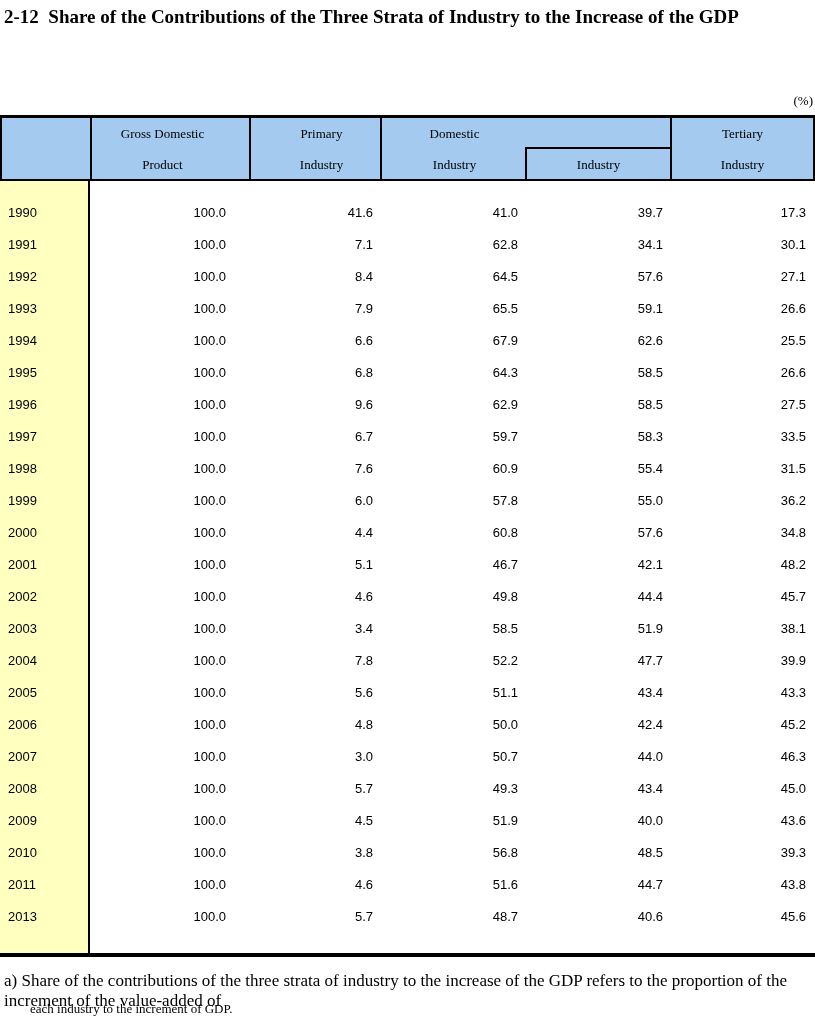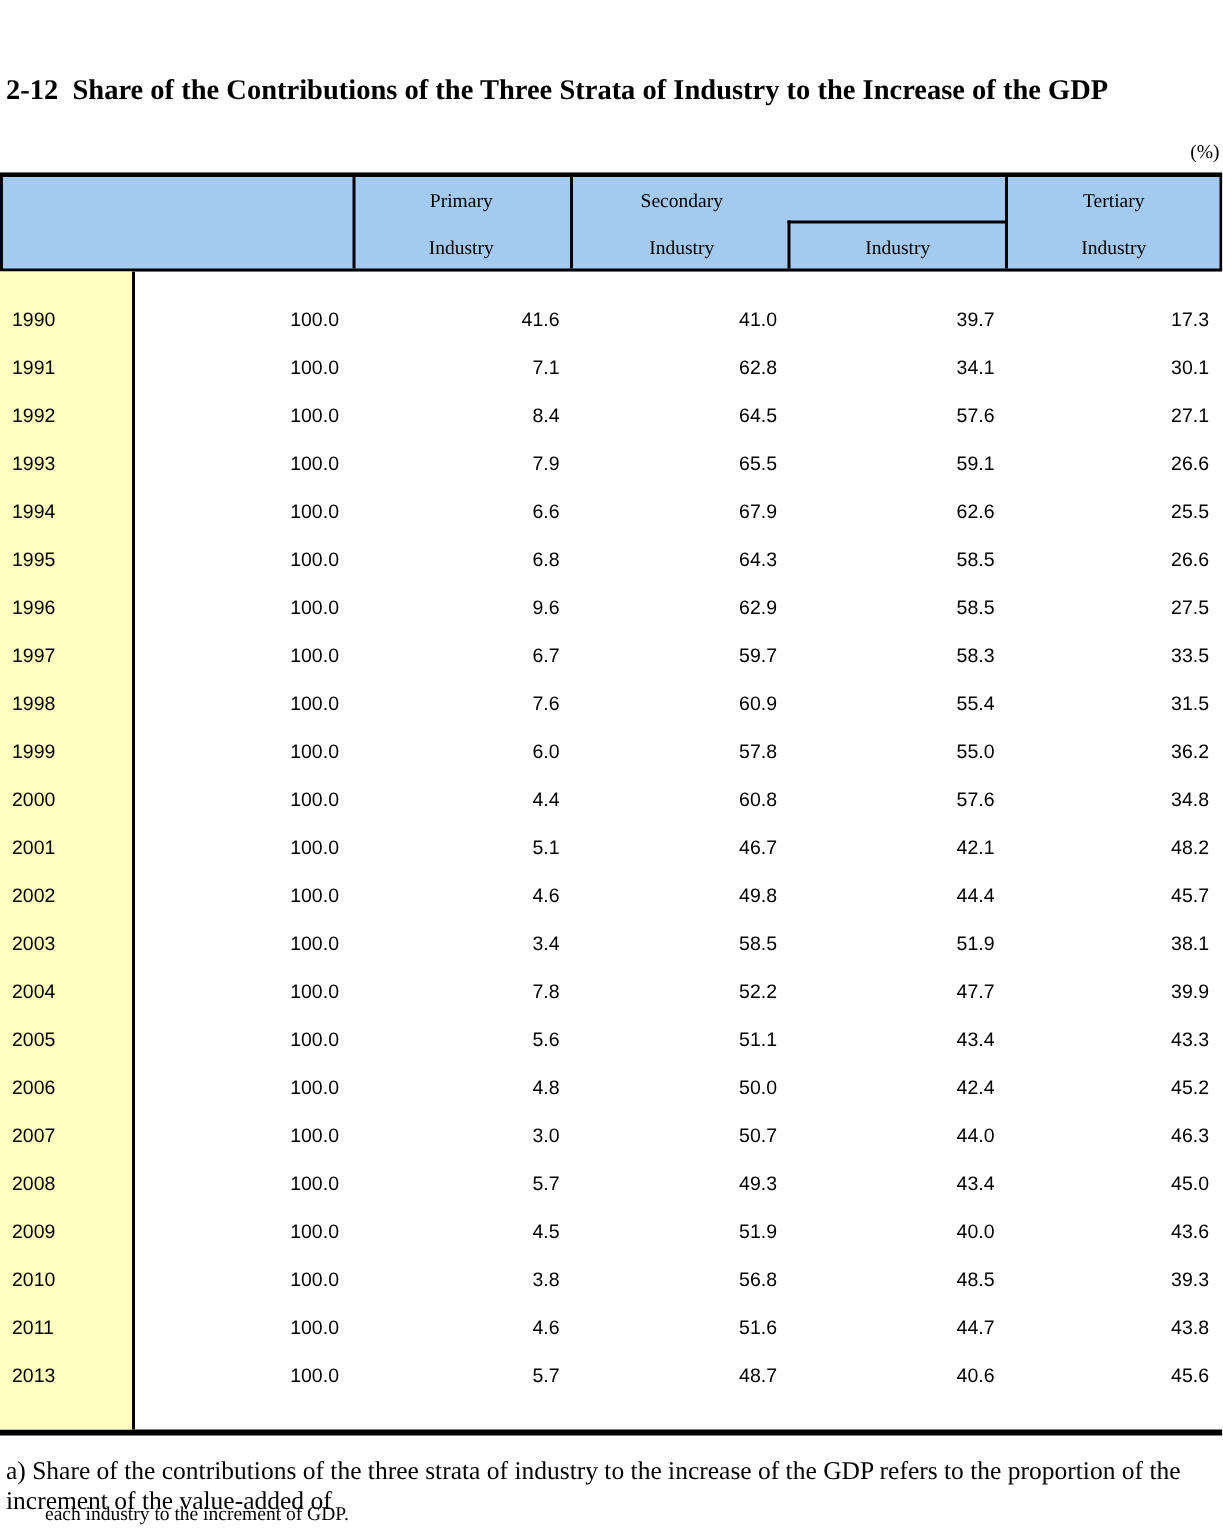--- a/index.html
+++ b/index.html
@@ -14,21 +14,20 @@
     overflow: hidden;
   }
 
   .title {
     position: absolute;
     top: 6px; left: 4px;
     font-size: 19px;
     font-weight: 700;
     white-space: pre;
     letter-spacing: 0px;
-    margin-top: 44px;
   }
   .note {
     position: absolute;
     top: 68px; left: 4px;
     font-size: 13px;
   }
   .unit {
     position: absolute;
     top: 93px; right: 2px;
     font-size: 13px;
@@ -43,21 +42,21 @@
     border-top: 3px solid #000;
     border-bottom: 2px solid #000;
     border-left: 2px solid #000;
     border-right: 2px solid #000;
     font-size: 13px;
   }
   .hcell { position: absolute; top: 0; bottom: 0; }
   .hcell.bl { border-left: 2px solid #000; }
   .h-year      { left: 0;     width: 88px; }
   .h-gdp       { left: 88px;  width: 143px; }
-  .h-primary   { left: 233px; width: 143px; padding-left: 16px; }
+  .h-primary   { left: 247px; width: 143px; padding-left: 16px; }
   .h-secondary { left: 378px; width: 290px; }
   .h-tertiary  { left: 668px; width: 143px; }
   .h-industry-sub {
     position: absolute;
     left: 523px; width: 145px;
     top: 29px; bottom: 0;
     border-left: 2px solid #000;
     border-top: 2px solid #000;
   }
   .hline { position: absolute; left: 0; width: 100%; text-align: center; }
@@ -111,26 +110,30 @@
 </style>
 </head>
 <body>
 
 <div class="page">
 
   <div class="title">2-12  Share of the Contributions of the Three Strata of Industry to the Increase of the GDP</div>
   <div class="unit">(%)</div>
 
   <div class="thead" style="background: rgb(164, 202, 240);">
+    <div class="hcell h-gdp bl">
+      <div class="hline l1">Gross Domestic</div>
+      <div class="hline l2">Product</div>
+    </div>
     <div class="hcell h-primary bl">
       <div class="hline l1">Primary</div>
       <div class="hline l2">Industry</div>
     </div>
     <div class="hcell h-secondary bl">
-      <div class="hline l1">Secondary</div>
+      <div class="hline l1">Domestic</div>
       <div class="hline l2">Industry</div>
     </div>
     <div class="h-industry-sub">
       <div class="hline">Industry</div>
     </div>
     <div class="hcell h-tertiary bl">
       <div class="hline l1">Tertiary</div>
       <div class="hline l2">Industry</div>
     </div>
   </div>

